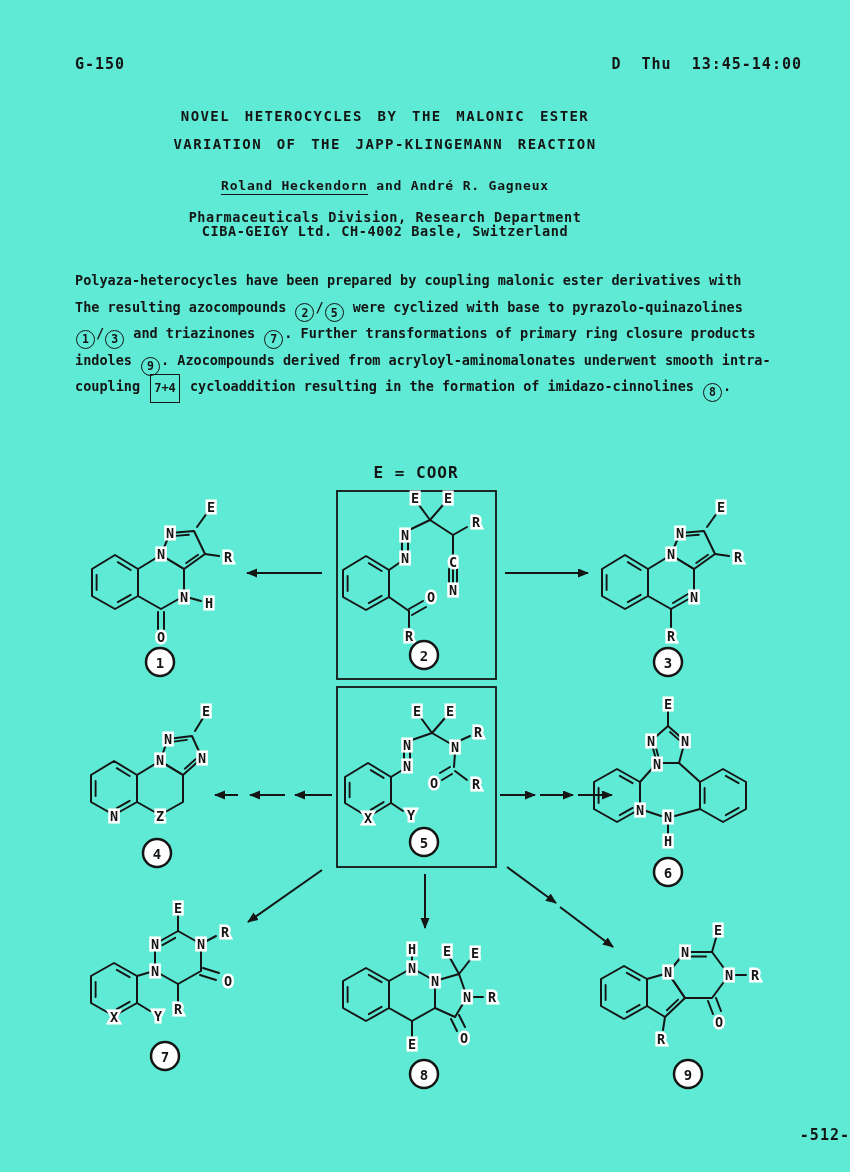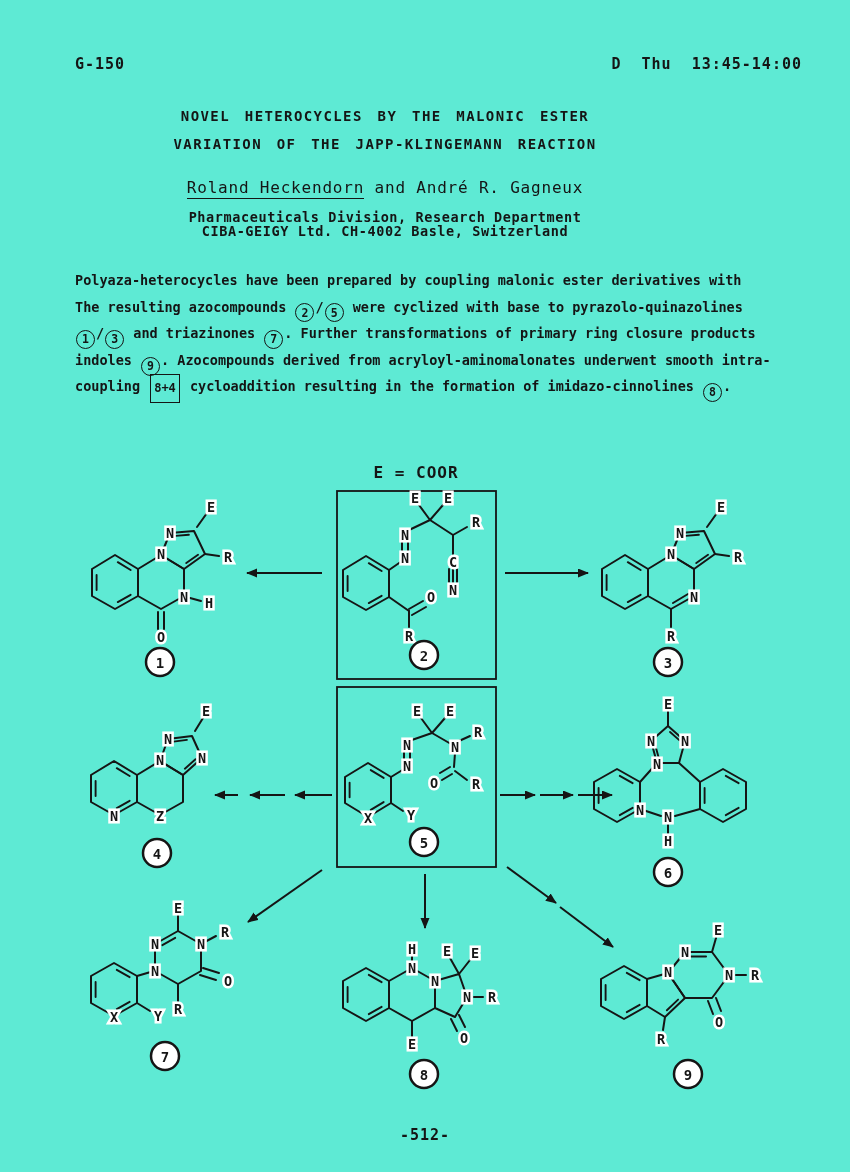--- a/index.html
+++ b/index.html
@@ -6,38 +6,38 @@
   .page{
     position:relative;width:850px;height:1172px;background:#5eead4;
     font-family:"DejaVu Sans Mono","Liberation Mono",monospace;color:#151515;
     margin:0 auto;overflow:hidden;
   }
   .hdr-left{position:absolute;left:75px;top:55px;font-size:15px;font-weight:600;letter-spacing:1px;}
   .hdr-right{position:absolute;right:48px;top:55px;font-size:15px;font-weight:600;letter-spacing:1px;white-space:pre;}
   .front{position:absolute;left:0;top:0;width:770px;text-align:center;}
   .title1{position:absolute;top:108px;width:100%;font-size:14px;font-weight:700;letter-spacing:1.4px;word-spacing:5px;}
   .title2{position:absolute;top:136px;width:100%;font-size:14px;font-weight:700;letter-spacing:1.4px;word-spacing:5px;}
-  .authors{position:absolute;top:178px;width:100%;font-size:16px;font-weight:400;letter-spacing:.8px;}
+  .authors{position:absolute;top:178px;width:100%;font-size:13px;font-weight:700;letter-spacing:.8px;}
   .authors .u{border-bottom:1.6px solid #151515;padding-bottom:1px;}
   .affil1{position:absolute;top:209px;width:100%;font-size:13.5px;font-weight:600;letter-spacing:.6px;text-align:center;}
   .affil2{position:absolute;top:223px;width:100%;font-size:13.5px;font-weight:600;letter-spacing:.6px;}
   .abstract{position:absolute;left:75px;top:267px;width:760px;font-size:13.5px;font-weight:600;line-height:26.6px;}
   .abstract .ln{white-space:pre;height:26.6px;}
   .ref{
     display:inline-flex;align-items:center;justify-content:center;
     width:19px;height:19px;border:1.7px solid #151515;border-radius:50%;
     font-size:11.5px;font-weight:700;vertical-align:-5px;box-sizing:border-box;
     margin:0 1px;
   }
   .boxref{
     display:inline-block;border:1.7px solid #151515;padding:0 3px;
     font-size:12px;font-weight:700;vertical-align:-1px;margin:0 2px;
   }
   .scheme{position:absolute;left:0;top:450px;}
-  .footer{position:absolute;left:0;top:1126px;width:850px;text-align:center;
+  .footer{position:absolute;left:0;top:1126px;width:850px;text-align:right;
     font-size:15px;font-weight:700;letter-spacing:1px;}
   
   .bond{stroke:#151515;stroke-width:2;fill:none;stroke-linecap:round;}
   .ring{stroke:#151515;stroke-width:2;fill:none;stroke-linejoin:round;}
   .box{stroke:#151515;stroke-width:1.8;fill:none;}
   .arrow{stroke:#151515;stroke-width:2;fill:none;}
   .atom{font-family:"DejaVu Sans Mono","Liberation Mono",monospace;font-size:13.5px;font-weight:700;
     fill:#151515;stroke:#ffffff;stroke-width:5px;paint-order:stroke;
     text-anchor:middle;dominant-baseline:central;}
   .eq{font-family:"DejaVu Sans Mono","Liberation Mono",monospace;font-size:16px;font-weight:700;
@@ -60,21 +60,21 @@
     <div class="authors"><span class="u">Roland Heckendorn</span><span> and André R. Gagneux</span></div>
     <div class="affil1">Pharmaceuticals Division, Research Department</div>
     <div class="affil2">CIBA-GEIGY Ltd. CH-4002 Basle, Switzerland</div>
   </div>
 
   <div class="abstract">
       <div class="ln"><span>Polyaza-heterocycles have been prepared by coupling malonic ester derivatives with</span></div>
       <div class="ln"><span>The resulting azocompounds </span><span class="ref">2</span><span>/</span><span class="ref">5</span><span> were cyclized with base to pyrazolo-quinazolines</span></div>
       <div class="ln"><span class="ref">1</span><span>/</span><span class="ref">3</span><span> and triazinones </span><span class="ref">7</span><span>. Further transformations of primary ring closure products</span></div>
       <div class="ln"><span>indoles </span><span class="ref">9</span><span>. Azocompounds derived from acryloyl-aminomalonates underwent smooth intra-</span></div>
-      <div class="ln"><span>coupling </span><span class="boxref">8+4</span><span> cycloaddition resulting in the formation of imidazo-cinnolines </span><span class="ref">8</span><span>.</span></div>
+      <div class="ln"><span>coupling </span><span class="boxref">7+4</span><span> cycloaddition resulting in the formation of imidazo-cinnolines </span><span class="ref">8</span><span>.</span></div>
     </div>
 
   <svg class="scheme" width="850" height="670" viewBox="0 0 850 670">
     <defs>
       <marker id="ah" markerUnits="userSpaceOnUse" markerWidth="12" markerHeight="10" refX="10" refY="4.5" orient="auto">
         <path d="M0,0 L11,4.5 L0,9 Z" fill="#151515"></path>
       </marker>
     </defs>
 
     <text class="eq" x="416" y="28">E = COOR</text>

